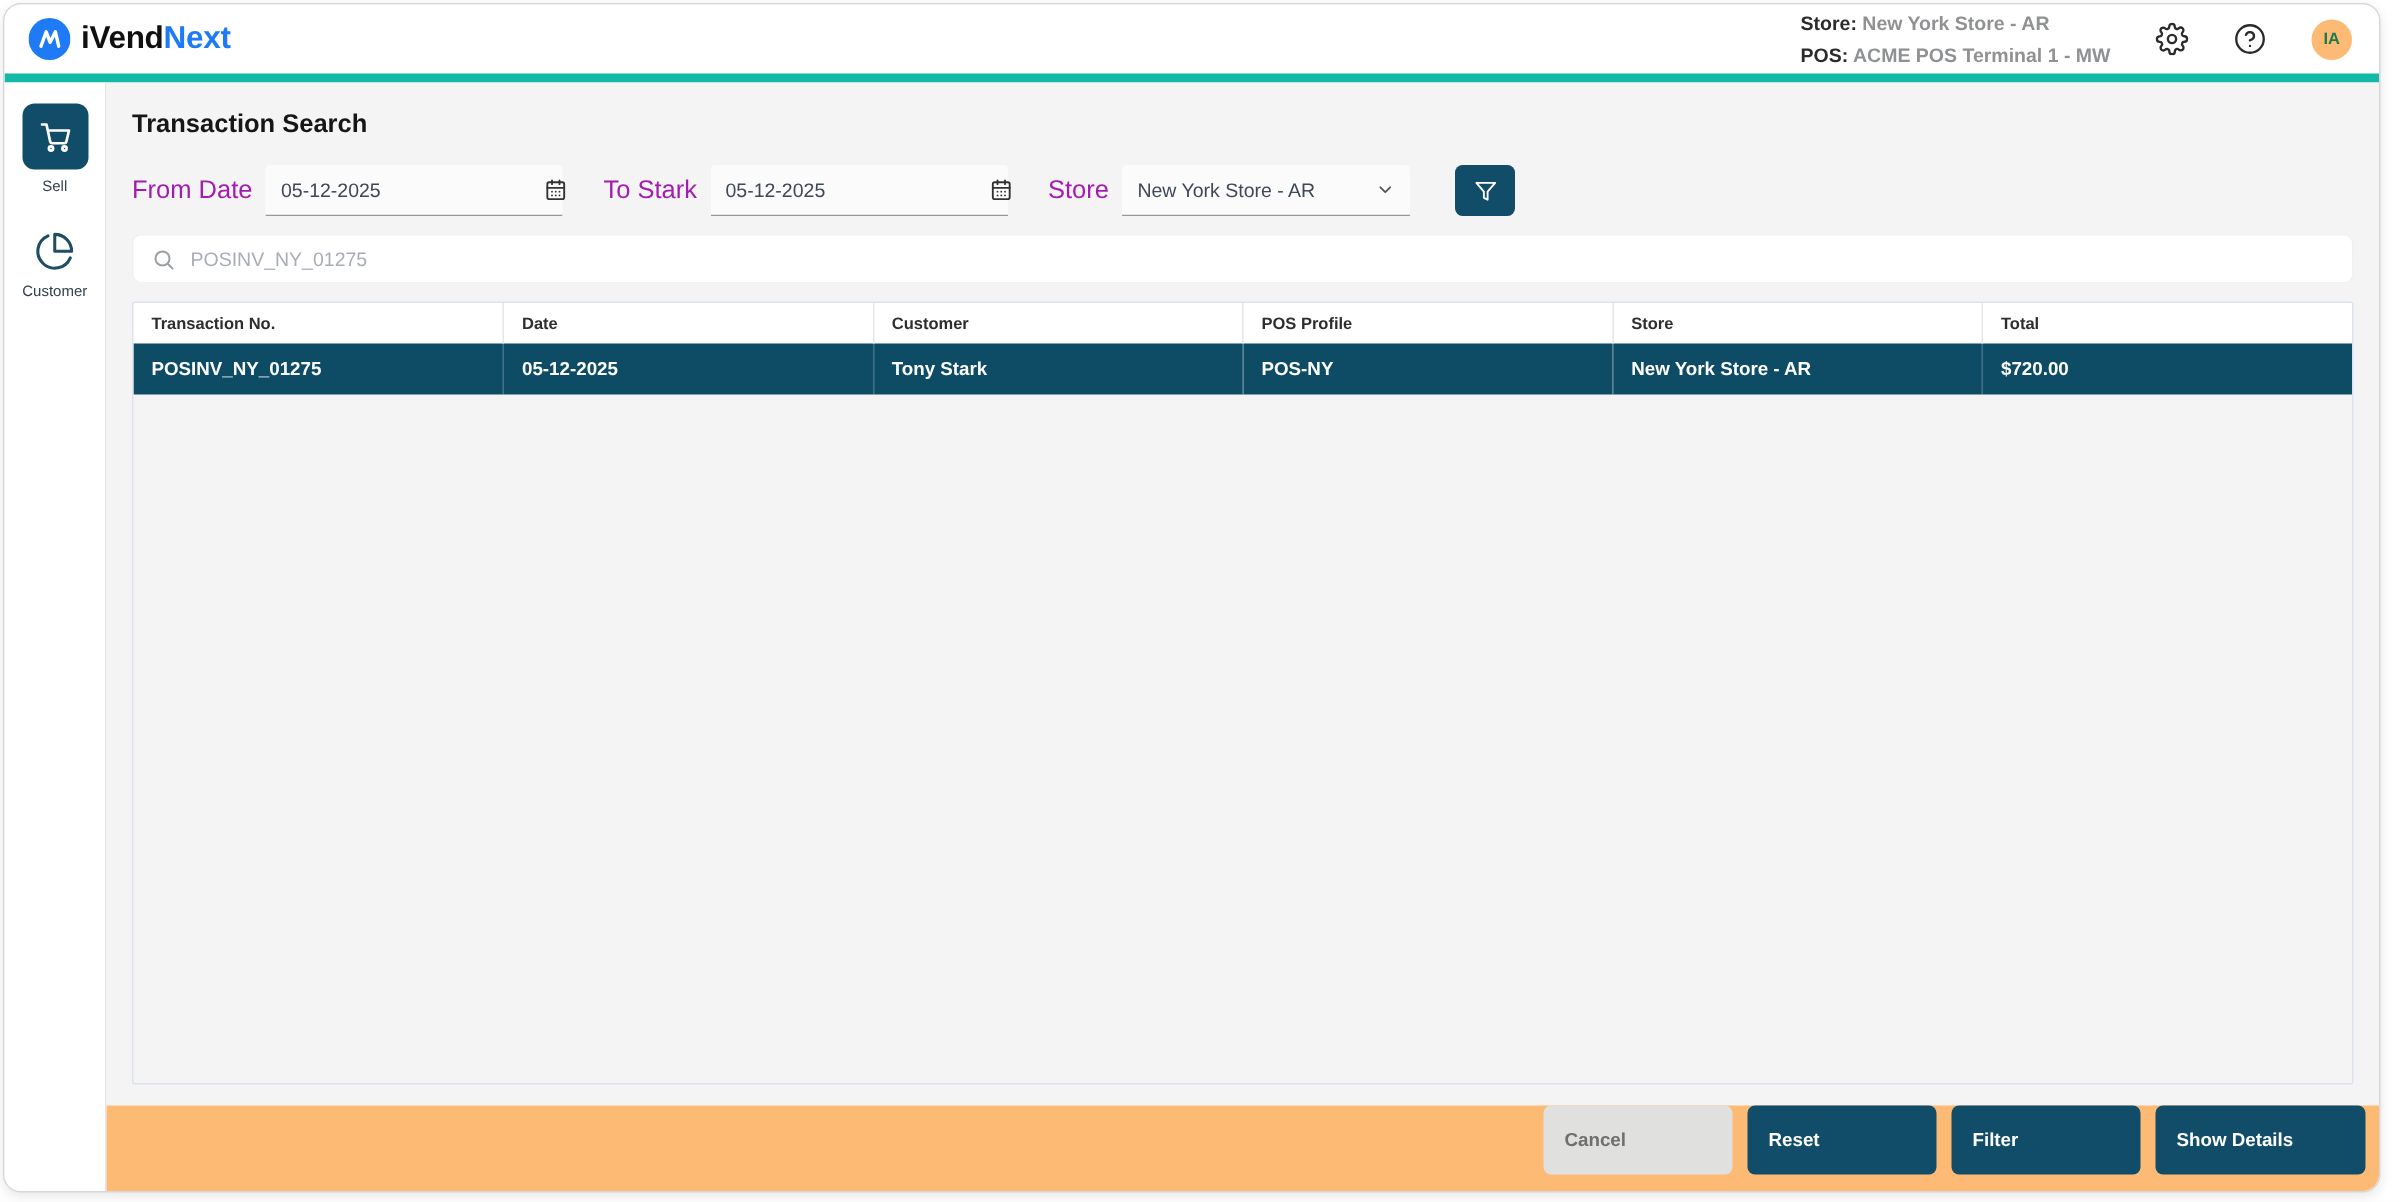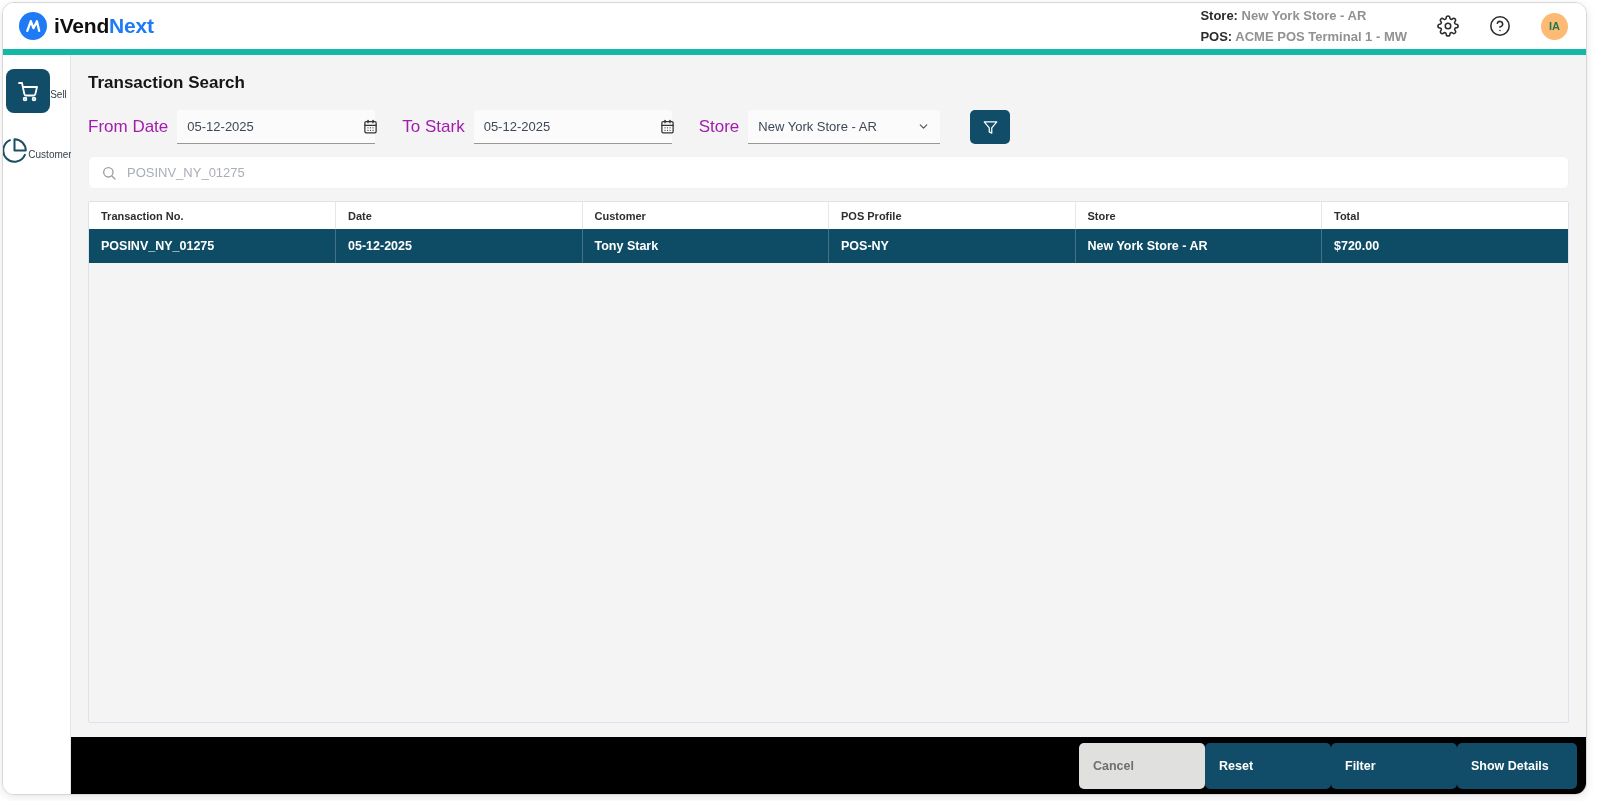--- a/index.html
+++ b/index.html
@@ -28,21 +28,21 @@
     width: 27px; height: 27px; border-radius: 50%; background: #fdba74;
     color: #1d7a4b; font-size: 11px; font-weight: bold;
     display: flex; align-items: center; justify-content: center; cursor: pointer;
   }
   
   .body-row { flex: 1; display: flex; min-height: 0; }
   .sidebar {
     width: 68px; flex: 0 0 68px; background: #fff; border-right: 1px solid #e5e5e5;
     display: flex; flex-direction: column; align-items: center; padding-top: 14px;
   }
-  .nav-item { display: flex; flex-direction: row; align-items: center; cursor: pointer; }
+  .nav-item { display: flex; flex-direction: column; align-items: center; cursor: pointer; }
   .nav-item + .nav-item { margin-top: 24px; }
   .nav-icon-box {
     width: 44px; height: 44px; border-radius: 8px; background: #114d68;
     display: flex; align-items: center; justify-content: center;
   }
   .nav-label { font-size: 10px; color: #33424b; margin-top: 6px; }
   .nav-item.plain .nav-label { margin-top: 8px; }
   .main-col { flex: 1; display: flex; flex-direction: column; background: #f4f4f5; min-width: 0; }
   .content { flex: 1; display: flex; flex-direction: column; padding: 10px 17px 0 17px; min-height: 0; }
   .page-title { font-size: 17px; font-weight: bold; color: #161616; margin: 8px 0 17px 0; }
@@ -87,32 +87,32 @@
   }
   thead th:last-child { border-right: none; }
   tbody tr.selected { background: #0e4c66; cursor: pointer; }
   tbody td {
     font-size: 12.5px; font-weight: bold; color: #fff;
     padding: 10px 12px; border-right: 1px solid rgba(255,255,255,0.22);
   }
   tbody td:last-child { border-right: none; }
   
   .footer-bar {
-    height: 57px; flex: 0 0 57px; background: #000000;
-    display: flex; align-items: center; justify-content: flex-end; 
+    height: 57px; flex: 0 0 57px; background: #fdba74;
+    display: flex; justify-content: flex-end; gap: 10px;
     padding-right: 9px;
   }
   .btn {
     height: 46px; width: 126px; border: none; border-radius: 5px;
     font-size: 12.5px; font-weight: bold; text-align: left; padding-left: 14px;
     cursor: pointer; font-family: "Liberation Sans", sans-serif;
   }
   .btn.secondary { background: #e0e0df; color: #6f6f6f; }
   .btn.primary { background: #114d68; color: #fff; }
-  .btn.wide { width: 120px; }
+  .btn.wide { width: 140px; }
   svg { display: block; }
 </style>
 </head>
 <body>
 
 <div class="frame">
 
   <header class="top-header">
     <div class="brand">
       <span>

